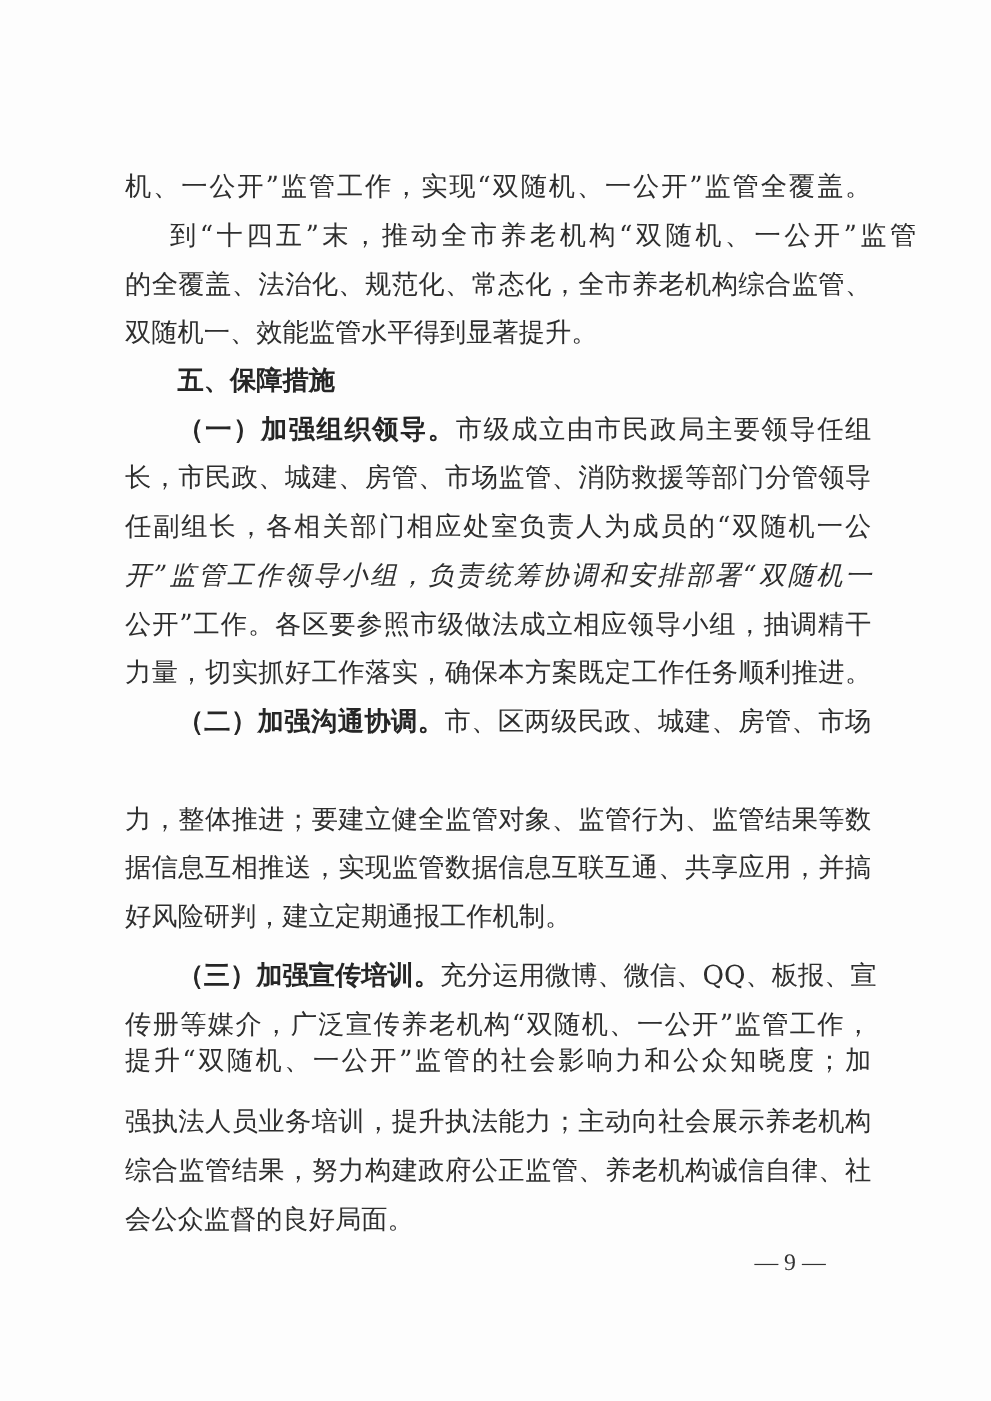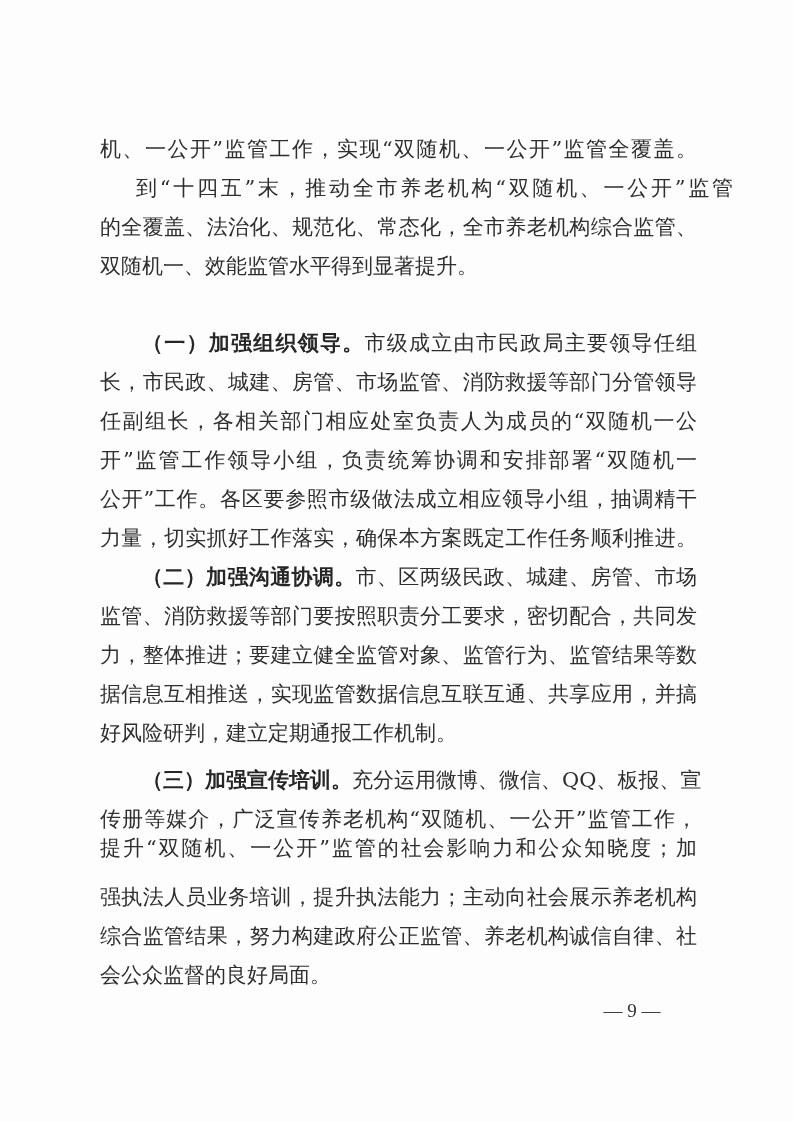--- a/index.html
+++ b/index.html
@@ -70,34 +70,34 @@
 </head>
 <body>
 
 <div class="page">
 
   <div class="line" style="top:130px;">机、一公开”监管工作，实现“双随机、一公开”监管全覆盖。</div>
   <div class="line" style="top:169px;margin-left:36px;">到“十四五”末，推动全市养老机构“双随机、一公开”监管</div>
   <div class="line" style="top:208px;">的全覆盖、法治化、规范化、常态化，全市养老机构综合监管、</div>
   <div class="line last" style="top:247px;">双随机一、效能监管水平得到显著提升。</div>
 
+  <div class="heading" style="top:285px;">五、保障措施</div>
 
   <div class="line indent" style="top:324px;">
     <span class="lead">（一）加强组织领导。</span><span>市级成立由市民政局主要领导任组</span>
   </div>
   <div class="line" style="top:363px;">长，市民政、城建、房管、市场监管、消防救援等部门分管领导</div>
   <div class="line" style="top:402px;">任副组长，各相关部门相应处室负责人为成员的“双随机一公</div>
-  <div class="line" style="top:441px;">开”监管工作领导小组，负责统筹协调和安排部署“双随机一</div>
+  <div class="line" style="top:441px;font-style:italic;">开”监管工作领导小组，负责统筹协调和安排部署“双随机一</div>
   <div class="line" style="top:480px;">公开”工作。各区要参照市级做法成立相应领导小组，抽调精干</div>
   <div class="line" style="top:519px;">力量，切实抓好工作落实，确保本方案既定工作任务顺利推进。</div>
 
   <div class="line indent" style="top:558px;">
     <span class="lead">（二）加强沟通协调。</span><span>市、区两级民政、城建、房管、市场</span>
   </div>
-  <div class="line" style="top:597px;">监管、消防救援等部门要按照职责分工要求，密切配合，共同发</div>
   <div class="line" style="top:636px;">力，整体推进；要建立健全监管对象、监管行为、监管结果等数</div>
   <div class="line" style="top:675px;">据信息互相推送，实现监管数据信息互联互通、共享应用，并搞</div>
   <div class="line last" style="top:714px;">好风险研判，建立定期通报工作机制。</div>
 
   <div class="line indent" style="top:761px;">
     <span class="lead">（三）加强宣传培训。</span><span>充分运用微博、微信、QQ、板报、宣</span>
   </div>
   <div class="line" style="top:800px;">传册等媒介，广泛宣传养老机构“双随机、一公开”监管工作，</div>
   <div class="line" style="top:829px;">提升“双随机、一公开”监管的社会影响力和公众知晓度；加</div>
   <div class="line" style="top:878px;">强执法人员业务培训，提升执法能力；主动向社会展示养老机构</div>

